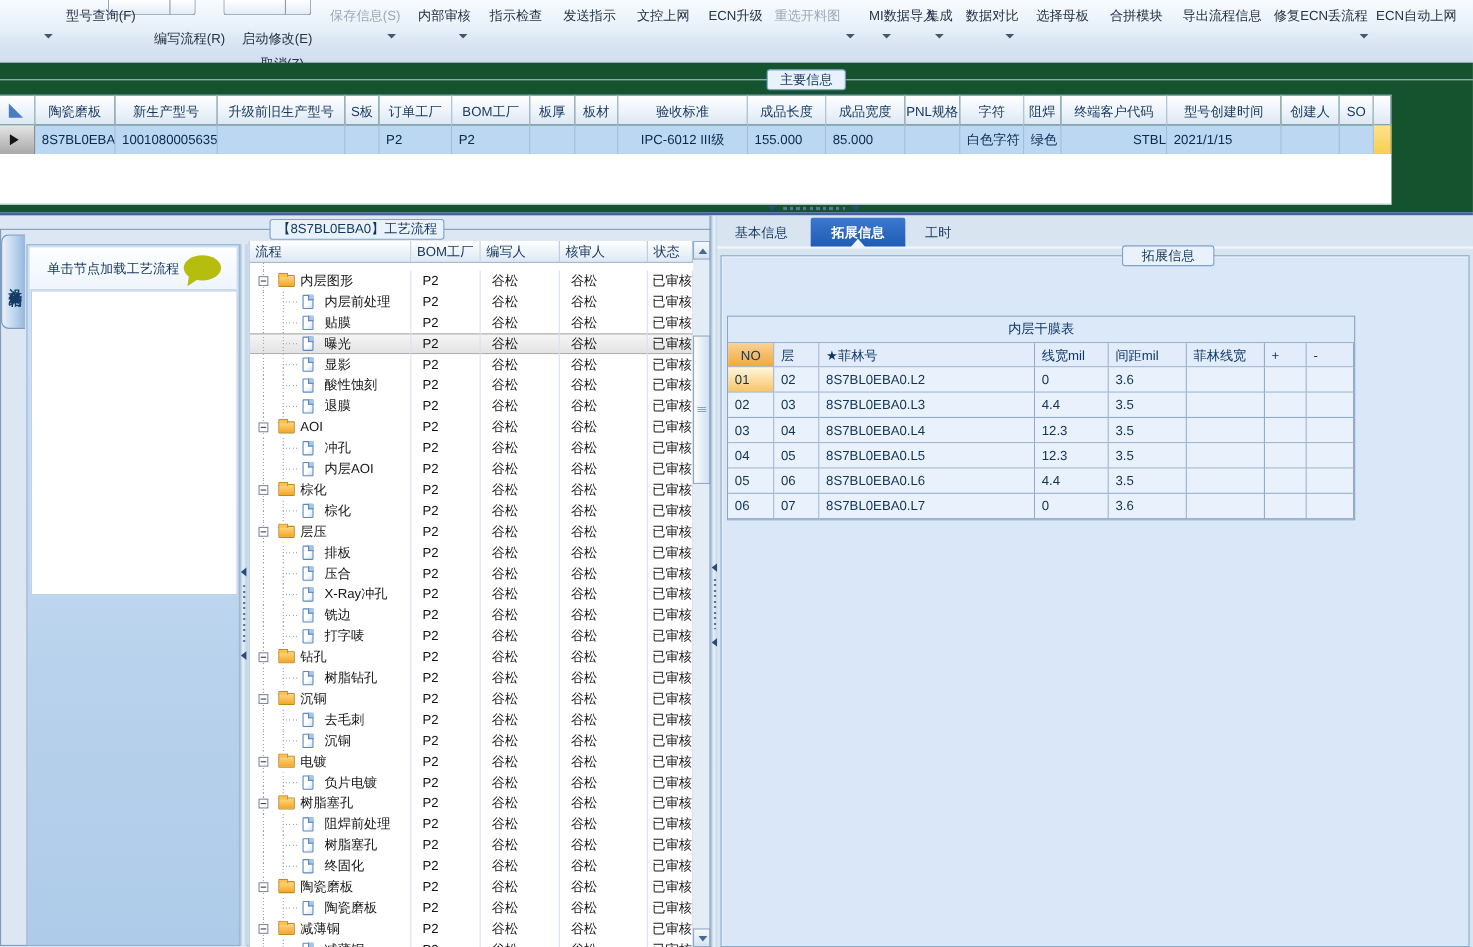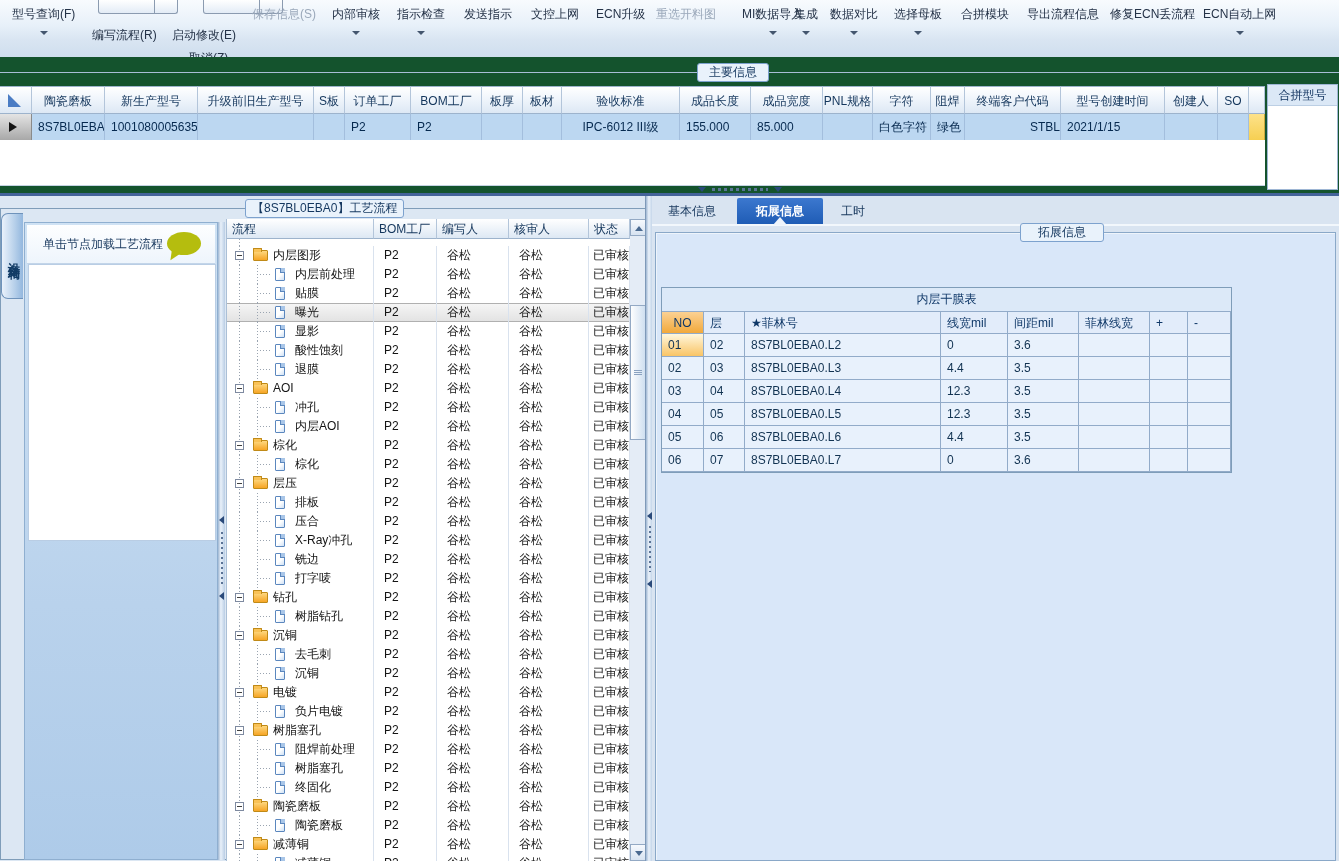--- a/index.html
+++ b/index.html
@@ -3,21 +3,21 @@
 <meta charset="utf-8">
 <style>
   html,body{margin:0;padding:0;background:#cfdeee;}
   #app{position:relative;width:1339px;height:861px;overflow:hidden;
        font-family:"Liberation Sans","DejaVu Sans",sans-serif;font-size:12px;color:#243247;
        background:#e2ecf7;user-select:none;}
   
   #toolbar{position:absolute;left:0;top:0;width:1339px;height:57px;
     background:linear-gradient(180deg,#f8fbfe 0%,#e7f0f9 45%,#d9e5f2 70%,#cfdeee 100%);
     border-bottom:1px solid #a9bcd2;}
-  .tb-item{position:absolute;white-space:nowrap;cursor:default;padding:2px 4px;color:#243247;}
+  .tb-item{position:absolute;white-space:nowrap;cursor:default;padding:2px 4px;color:#243247;margin-left:48px;}
   .tb-item.disabled{color:#9aa8ba;}
   .tb-arrow{position:absolute;width:0;height:0;border-left:4px solid transparent;
     border-right:4px solid transparent;border-top:4px solid #44566e;}
   .tb-cut{position:absolute;top:0;height:13px;width:78px;border:1px solid #8b9bb0;border-top:none;
     border-radius:0 0 3px 3px;background:linear-gradient(180deg,#ffffff,#e3ecf6);}
   .tb-cut i{position:absolute;top:0;bottom:0;left:55px;width:0;border-left:1px solid #8b9bb0;}
   
   #main-info{position:absolute;left:0;top:57px;width:1339px;height:136px;background:#14532d;}
   #mi-line{position:absolute;left:0;top:15px;width:1339px;height:0;border-top:1px solid #a8bdd6;}
   .title-box{position:absolute;height:17px;line-height:17px;text-align:center;color:#13365e;
@@ -244,23 +244,20 @@
           <div class="gc" style="width: 50px;"></div>
           <div class="gc" style="width: 58px;">白色字符</div>
           <div class="gc" style="width: 34px;">绿色</div>
           <div class="gc" style="width: 96px; text-align: right;">STBL</div>
           <div class="gc" style="width: 104px;">2021/1/15</div>
           <div class="gc" style="width: 53px;"></div>
           <div class="gc" style="width: 31px;"></div>
           <div class="gc" id="gc-extra" style="width: 16px;"></div>
         </div>
       <div id="grid-empty"></div>
-    </div>
-    <div id="merge-panel">
-      <div id="merge-title">合拼型号</div>
     </div>
   </div>
 
   <div id="hsep"></div>
   <div id="hsplit">
     <span class="tri" style="left:0"></span>
     <span class="dots"></span>
     <span class="tri" style="right:0"></span>
   </div>
 

